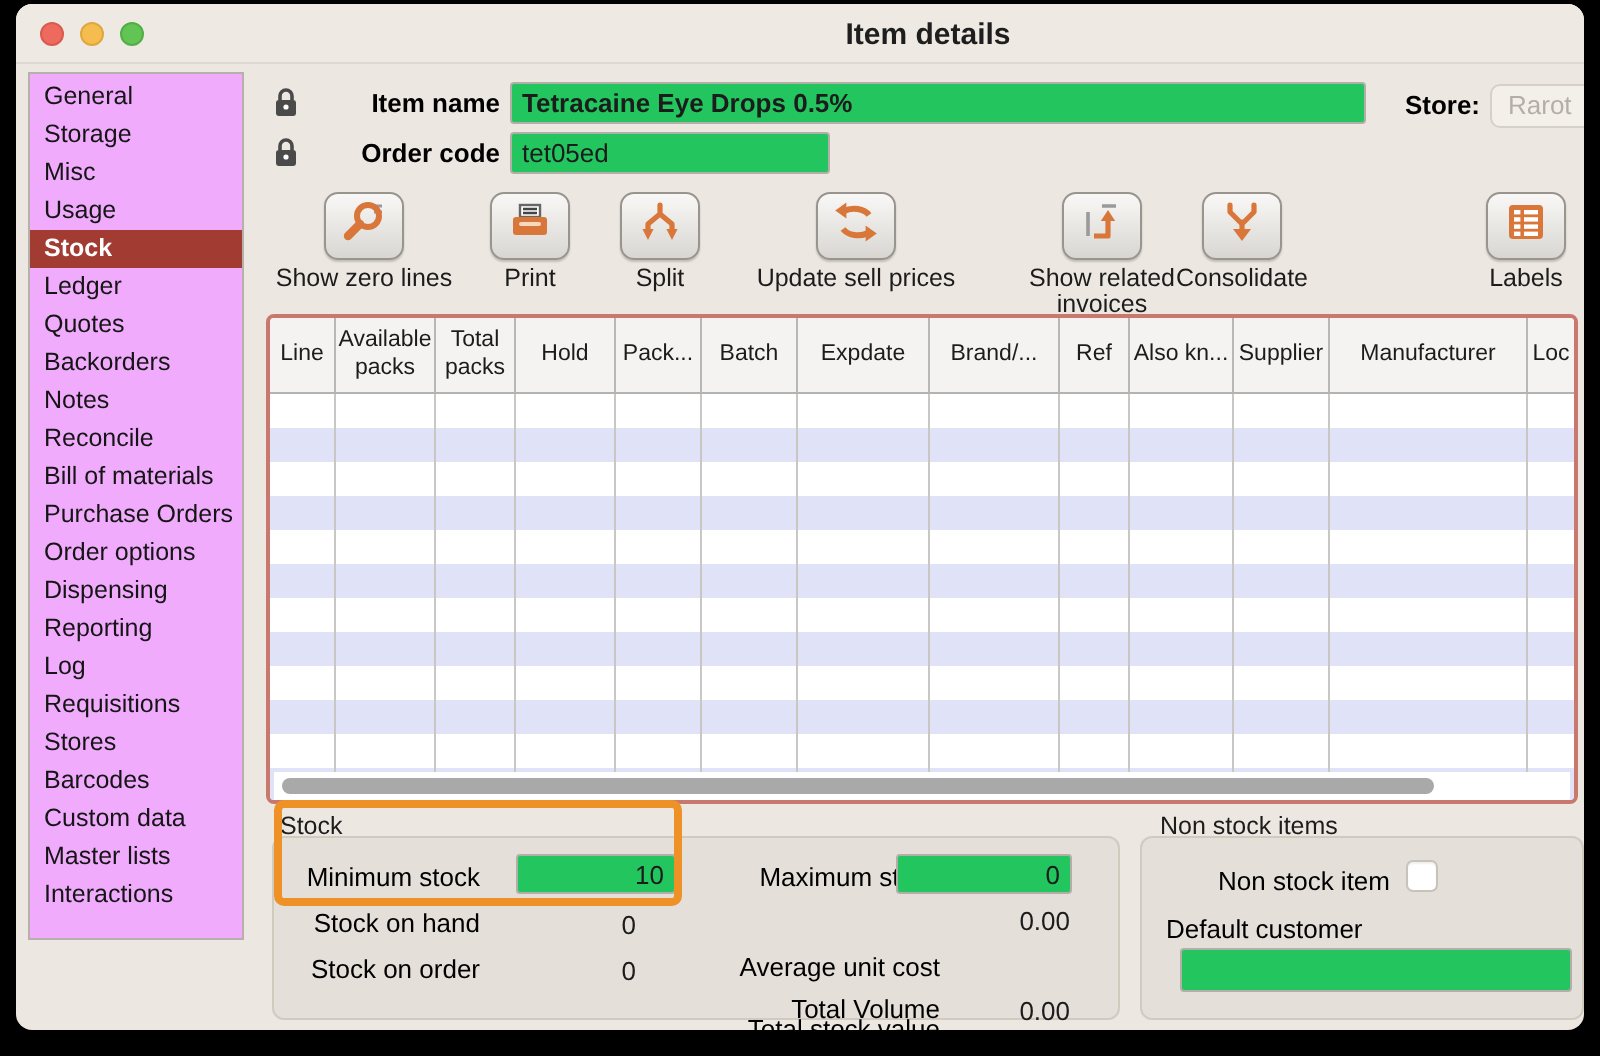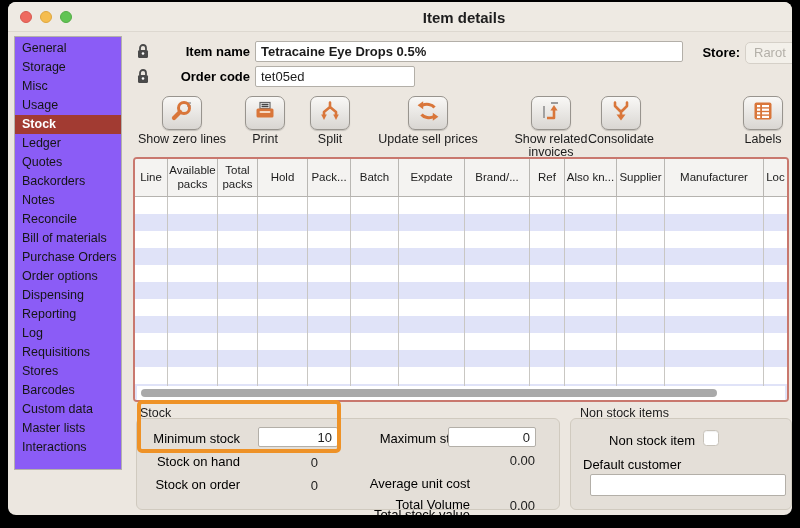--- a/index.html
+++ b/index.html
@@ -14,32 +14,32 @@
   .lights { position:absolute; left:12px; top:9px; display:flex; gap:8px; }
   .light { width:12px; height:12px; border-radius:50%; }
   .light.red   { background:#ee6a5f; border:1px solid #d85a50; }
   .light.yellow{ background:#f5bd4f; border:1px solid #dfa73e; }
   .light.green { background:#61c454; border:1px solid #53ad46; }
   .wtitle { position:absolute; left:456px; top:7px; transform:translateX(-50%);
             font-size:15px; font-weight:bold; color:#1e1e1e; white-space:nowrap; }
 
   
   .sidebar { position:absolute; left:6px; top:34px; width:108px; height:434px;
-             background:#8b5cf6; border:1px solid #b5b1aa; padding-top:2px; }
+             background:#f0abfc; border:1px solid #b5b1aa; padding-top:2px; }
   .side-item { height:19px; line-height:19px; padding-left:7px; font-size:12.5px;
                color:#151515; white-space:nowrap; cursor:default; }
   .side-item.selected { background:#a23b32; color:#fff; font-weight:bold; }
 
   
   .lock { position:absolute; width:14px; height:16px; }
   .lbl { position:absolute; font-size:13px; color:#000000; line-height:14px; }
   .lbl.b { font-weight:bold; }
   .rlbl { text-align:right; }
   input.fld { position:absolute; border:1px solid #b3afa8; border-radius:2px;
-              background:#ffffff; font-family:"Liberation Sans",sans-serif;
+              background:#22c55e; font-family:"Liberation Sans",sans-serif;
               font-size:13px; color:#1c1c1c; padding:0 5px; }
   input.bold { font-weight:bold; }
   input.num { text-align:right; }
   .storefld { position:absolute; border:1px solid #d5d0c8; border-radius:5px;
               background:#f3f0ea; color:#b3afa8; font-size:13px; line-height:20px;
               padding-left:8px; overflow:hidden; white-space:nowrap; }
 
   
   .tbtn { position:absolute; width:40px; height:34px; top:94px;
           border:1px solid #98948e; border-radius:7px;

